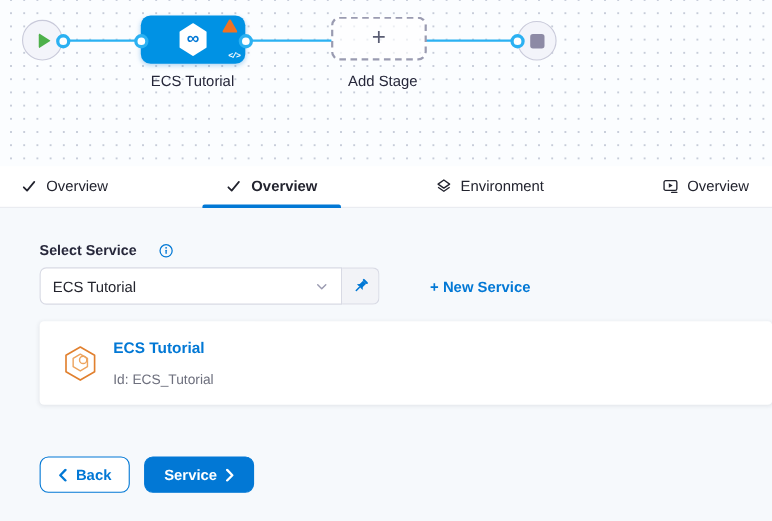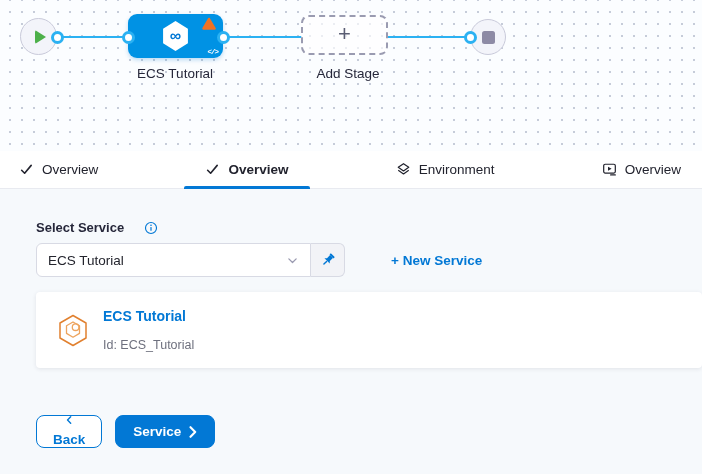--- a/index.html
+++ b/index.html
@@ -102,21 +102,21 @@
     margin-top: 15px; width: calc(100% - 0px); height: 76px; background: #fff; border-radius: 4px;
     box-shadow: 0 1px 4px rgba(40,41,61,.10); display: flex; align-items: center; gap: 15px;
     padding-left: 22px; cursor: pointer;
   }
   .card-title { font-size: 14px; font-weight: 700; color: #0278D5; cursor: pointer; }
   .card-id { font-size: 12.5px; color: #6e707e; margin-top: 14px; }
 
   .footer { display: flex; align-items: center; gap: 13px; margin-top: 47px; }
   .btn { display: inline-flex; align-items: center; gap: 8px; height: 33px; border-radius: 8px;
          font-size: 13.5px; font-weight: 700; cursor: pointer; font-family: inherit; }
-  .btn-back { background: #fff; border: 1px solid #0278D5; color: #0278D5; padding: 0 16px; flex-direction: column; }
+  .btn-back { background: #fff; border: 1px solid #0278D5; color: #0278D5; padding: 0 16px; }
   .btn-continue { background: #0278D5; border: 1px solid #0278D5; color: #fff; padding: 0 17px; }
 </style>
 </head>
 <body>
 
 <div class="app">
 
   <div class="canvas">
     <div class="edge edge1"></div>
     <div class="edge edge2"></div>

